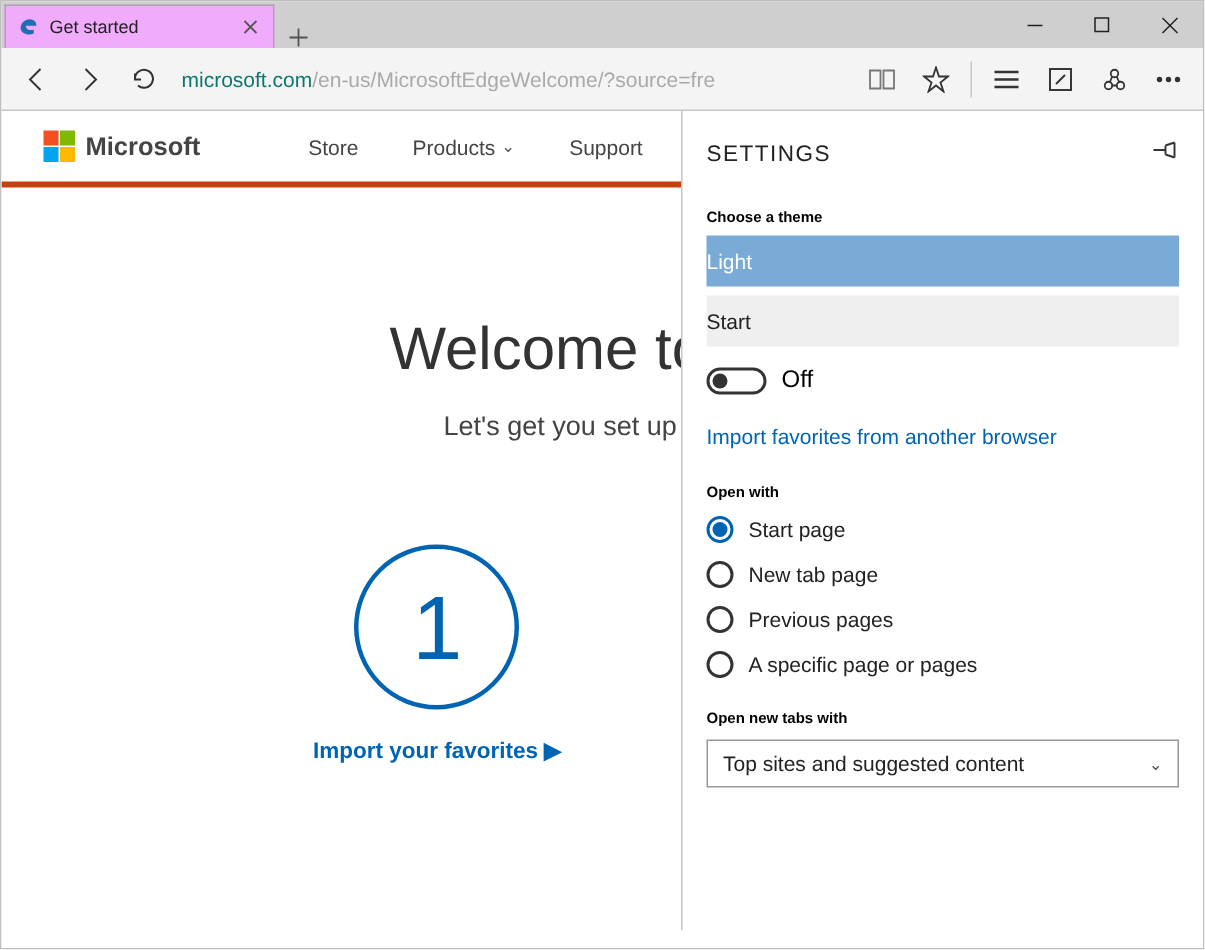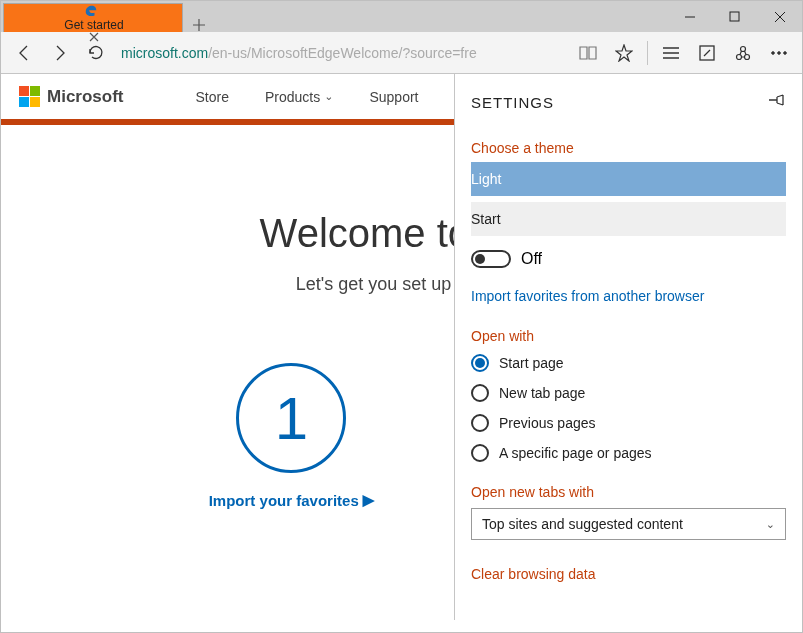--- a/index.html
+++ b/index.html
@@ -2,59 +2,59 @@
 <html><head>
 <meta charset="utf-8">
 <style>
   * { box-sizing: border-box; margin: 0; padding: 0; font-family: "Segoe UI", Arial, sans-serif; }
   html, body { width: 803px; height: 633px; overflow: hidden; background: #fff; }
   .window { width: 803px; height: 633px; border: 1px solid #bfbfbf; display: flex; flex-direction: column; background: #fff; position: relative; }
 
   
   .titlebar { height: 31px; background: #cfcfcf; display: flex; align-items: stretch; }
   .tabs { display: flex; align-items: flex-end; padding-left: 2px; }
-  .tab { display: flex; align-items: center; height: 29px; margin-top: 2px; background: #f97316; border: 1px solid #a8a8a8; border-bottom: none; padding: 0 6px 0 8px; min-width: 180px; position: relative; flex-direction: column; }
+  .tab { display: flex; align-items: center; height: 29px; margin-top: 2px; background: #f0abfc; border: 1px solid #a8a8a8; border-bottom: none; padding: 0 6px 0 8px; min-width: 180px; position: relative; }
   .tab .favicon { width: 14px; height: 14px; margin-right: 7px; }
   .tab .tab-title { font-size: 12px; color: #222; flex: 1; }
   .tab .tab-close { width: 18px; height: 18px; display: flex; align-items: center; justify-content: center; color: #555; font-size: 13px; }
   .new-tab { width: 32px; display: flex; align-items: center; justify-content: center; color: #555; font-size: 18px; margin-top: 2px; }
   .titlebar-spacer { flex: 1; }
   .win-controls { display: flex; }
   .win-btn { width: 45px; display: flex; align-items: center; justify-content: center; color: #333; }
   .win-btn svg { stroke: #222; }
 
   
   .toolbar { height: 42px; background: #f4f4f4; border-bottom: 1px solid #c5c5c5; display: flex; align-items: center; padding: 0 6px; gap: 2px; }
   .tb-btn { width: 34px; height: 34px; display: flex; align-items: center; justify-content: center; color: #333; }
   .tb-btn svg { stroke: #333; fill: none; }
   .addr { flex: 1; margin: 0 6px; font-size: 14px; color: #aaa; white-space: nowrap; overflow: hidden; }
   .addr .dark { color: #0f766e; }
 
   
   .content { flex: 1; position: relative; background: #fff; overflow: hidden; }
-  .ms-bar { height: 51px; display: flex; align-items: center; padding: 0 18px; border-bottom: 6px solid #c2410c; gap: 32px; }
+  .ms-bar { height: 51px; display: flex; align-items: center; padding: 0 28px; border-bottom: 4px solid #c2410c; gap: 32px; }
   .ms-logo { display: flex; align-items: center; gap: 7px; }
   .ms-logo-sq { display: grid; grid-template-columns: 10px 10px; grid-template-rows: 10px 10px; gap: 1px; }
   .ms-brand { font-size: 17px; font-weight: 600; color: #444; }
   .ms-nav { display: flex; gap: 36px; margin-left: 40px;}
   .ms-nav-item { font-size: 14px; color: #444; display: flex; align-items: center; gap: 4px; }
   .hero { text-align: center; padding-top: 86px; }
   .hero h1 { font-size: 40px; font-weight: 300; color: #333; }
   .hero p { font-size: 18px; font-weight: 300; color: #444; margin-top: 18px; }
   .steps { display: flex; justify-content: center; gap: 110px; margin-top: 68px; }
   .step { display: flex; flex-direction: column; align-items: center; gap: 18px; }
   .circle { width: 110px; height: 110px; border: 3px solid #0064b3; border-radius: 50%; display: flex; align-items: center; justify-content: center; font-size: 60px; color: #0064b3; font-weight: 300; }
   .step-label { color: #0064b3; font-size: 15px; font-weight: 600; display: flex; align-items: center; gap: 4px; }
 
   
   .settings { position: absolute; top: 73px; right: 0; width: 348px; bottom: 12px; background: #fff; border-left: 1px solid #c5c5c5; padding: 10px 16px 0 16px; overflow: hidden; }
   .settings-hdr { display: flex; align-items: center; justify-content: space-between; height: 36px; }
   .settings-hdr h2 { font-size: 15px; letter-spacing: 1px; font-weight: 400; color: #222; }
   .pin { width: 18px; }
-  .sec-label { font-size: 14px; color: #c2410c; margin-top: 20px; margin-bottom: 6px; }
+  .sec-label { font-size: 10px; color: #000000; margin-top: 20px; margin-bottom: 6px; font-weight: bold; }
   .theme-list { display: flex; flex-direction: column; gap: 6px; }
   .theme-opt { padding: 9px 0; background: #efefef; font-size: 14px; color: #222; }
   .theme-opt.selected { background: #7aaad6; color: #fff; }
   .toggle-row { display: flex; align-items: center; gap: 10px; margin-top: 14px; }
   .toggle { width: 40px; height: 18px; border: 2px solid #333; border-radius: 10px; position: relative; }
   .toggle .knob { width: 10px; height: 10px; background: #333; border-radius: 50%; position: absolute; top: 2px; left: 2px; }
   .link { color: #0064b3; font-size: 14px; margin-top: 20px; display: block; }
   .radio-list { display: flex; flex-direction: column; gap: 12px; margin-top: 10px; text-align: right; }
   .radio-row { display: flex; align-items: center; gap: 10px; font-size: 14px; color: #222; }
   .radio-o { width: 18px; height: 18px; border: 2px solid #333; border-radius: 50%; display: flex; align-items: center; justify-content: center; flex-shrink:0;}
@@ -259,16 +259,15 @@
           <span>A specific page or pages</span>
         </div>
     </div>
 
     <div class="sec-label" style="margin-top:22px">Open new tabs with</div>
     <div class="select">
       <span>Top sites and suggested content</span>
       <span class="chev">⌄</span>
     </div>
 
-    <div class="sec-label" style="margin-top:26px">Clear browsing data</div>
   </div>
 
 </div>
 
 </body></html>

